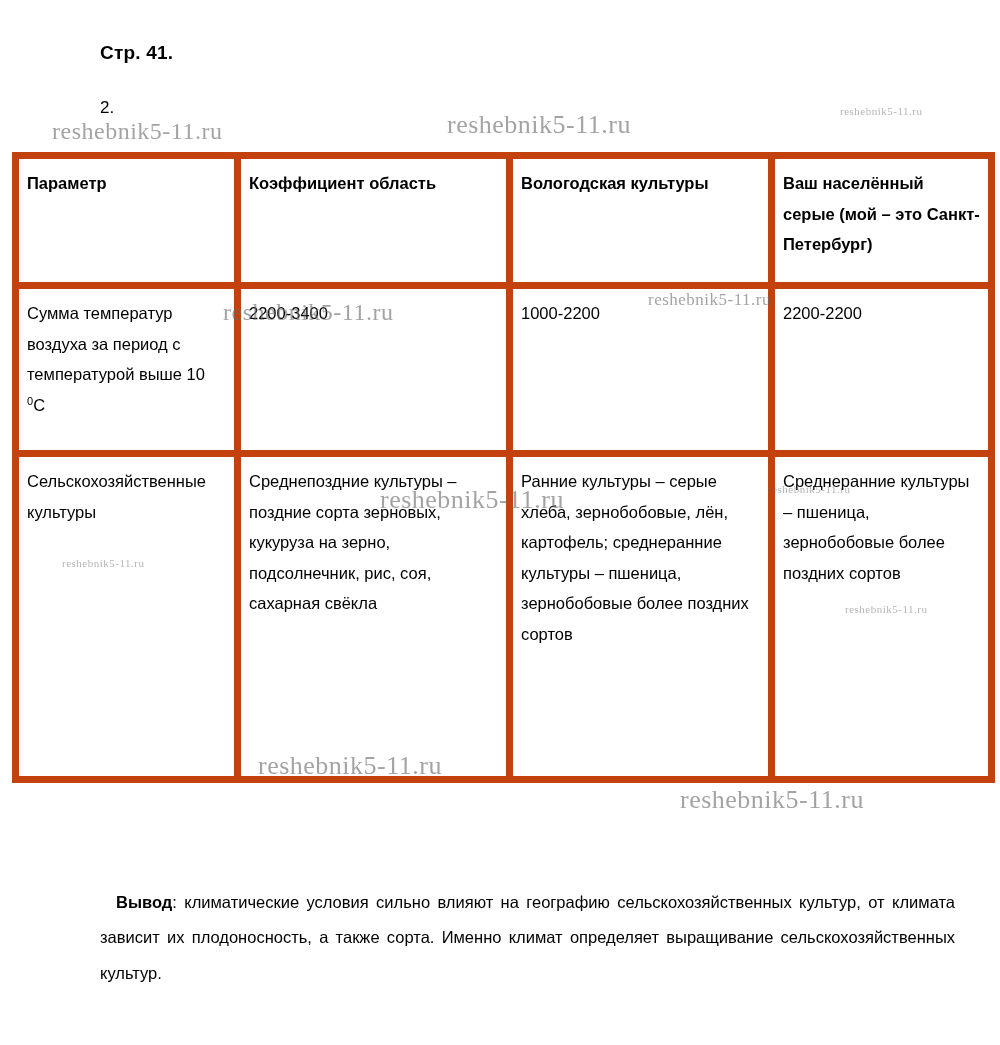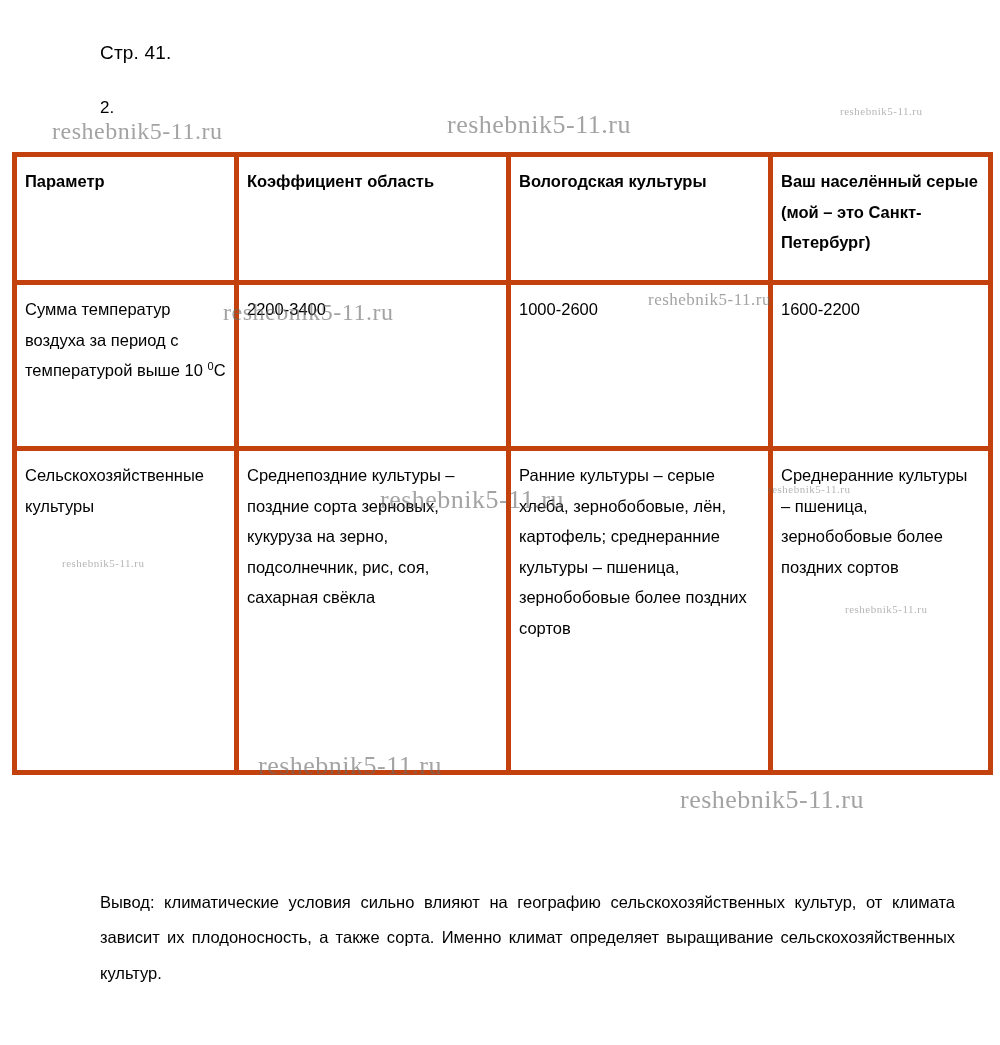--- a/index.html
+++ b/index.html
@@ -19,40 +19,40 @@
     position: relative;
     width: 1000px;
     height: 1045px;
     box-sizing: border-box;
   }
   .page-label {
     position: absolute;
     left: 100px;
     top: 42px;
     font-size: 19px;
-    font-weight: normal;
+    font-weight: bold;
     letter-spacing: 0.2px;
   }
   .task-number {
     position: absolute;
     left: 100px;
     top: 98px;
     font-size: 17px;
     font-weight: normal;
   }
   table.climate {
     position: absolute;
     left: 12px;
     top: 152px;
     width: 976px;
     border-collapse: collapse;
     table-layout: fixed;
   }
   table.climate td, table.climate th {
-    border: 5px solid #c2410c;
+    border: 7px solid #c2410c;
     vertical-align: top;
     padding: 9px 8px 10px 8px;
     font-size: 16.5px;
     line-height: 1.85;
     text-align: left;
   }
   table.climate th {
     font-weight: bold;
   }
   col.c1 { width: 222px; }
@@ -85,21 +85,21 @@
   .conclusion {
     position: absolute;
     left: 100px;
     top: 885px;
     width: 855px;
     font-size: 16.5px;
     line-height: 2.15;
     text-align: justify;
     text-align-last: left;
   }
-  .conclusion b { font-weight: normal; }
+  .conclusion b { font-weight: bold; margin-left: 16px; }
 
   
   .wm {
     position: absolute;
     font-family: "Liberation Serif", serif;
     color: #6b6b6b;
     opacity: 0.62;
     white-space: nowrap;
     pointer-events: none;
     letter-spacing: 0.5px;
@@ -127,22 +127,22 @@
     <tbody>
       <tr class="row-head">
         <th>Параметр</th>
         <th>Коэффициент область</th>
         <th>Вологодская культуры</th>
         <th class="hdr-just">Ваш населённый серые (мой – это Санкт-Петербург)</th>
       </tr>
       <tr class="row-sum">
         <td class="just">Сумма температур воздуха за период с температурой выше 10 <sup>0</sup>С</td>
         <td>2200-3400</td>
-        <td>1000-2600</td>
-        <td>1600-2200</td>
+        <td>1000-2200</td>
+        <td>2200-2200</td>
       </tr>
       <tr class="row-crops">
         <td>Сельскохозяйственные культуры</td>
         <td class="just">Среднепоздние культуры – поздние сорта зерновых, кукуруза на зерно, подсолнечник, рис, соя, сахарная свёкла</td>
         <td class="just">Ранние культуры – серые хлеба, зернобобовые, лён, картофель; среднеранние культуры – пшеница, зернобобовые более поздних сортов</td>
         <td class="just">Среднеранние культуры – пшеница, зернобобовые более поздних сортов</td>
       </tr>
     </tbody>
   </table>
 

